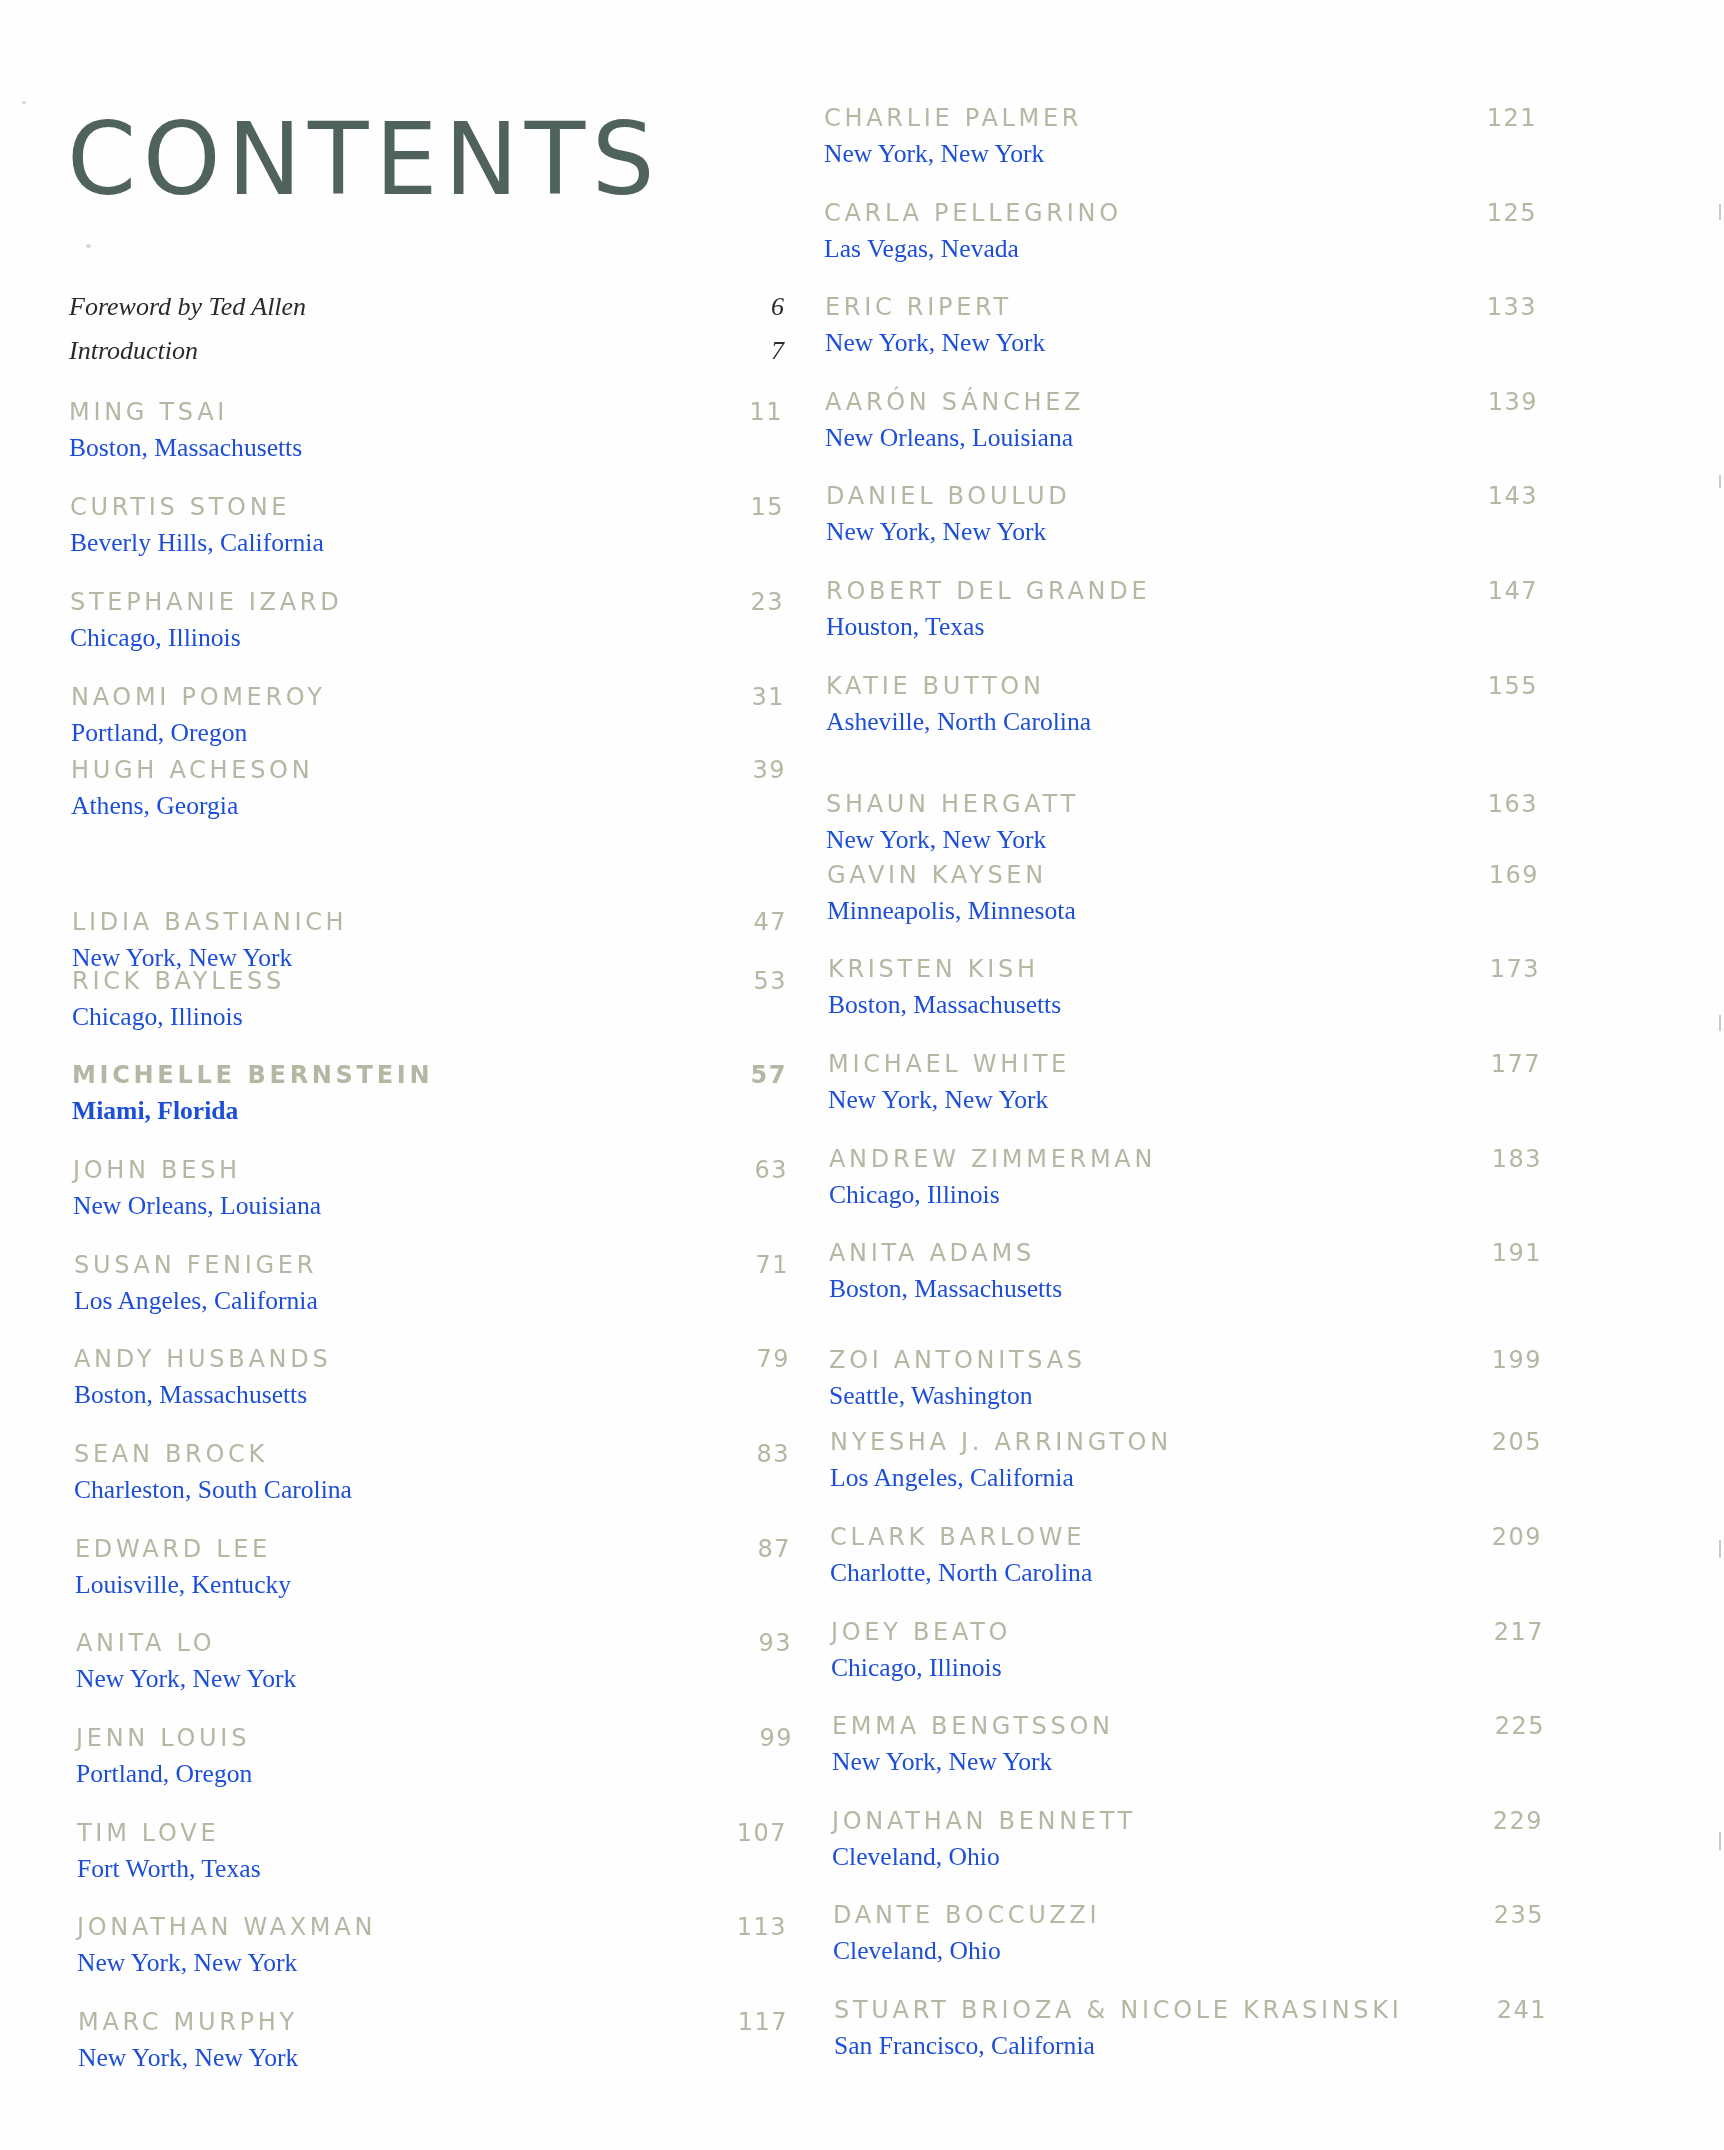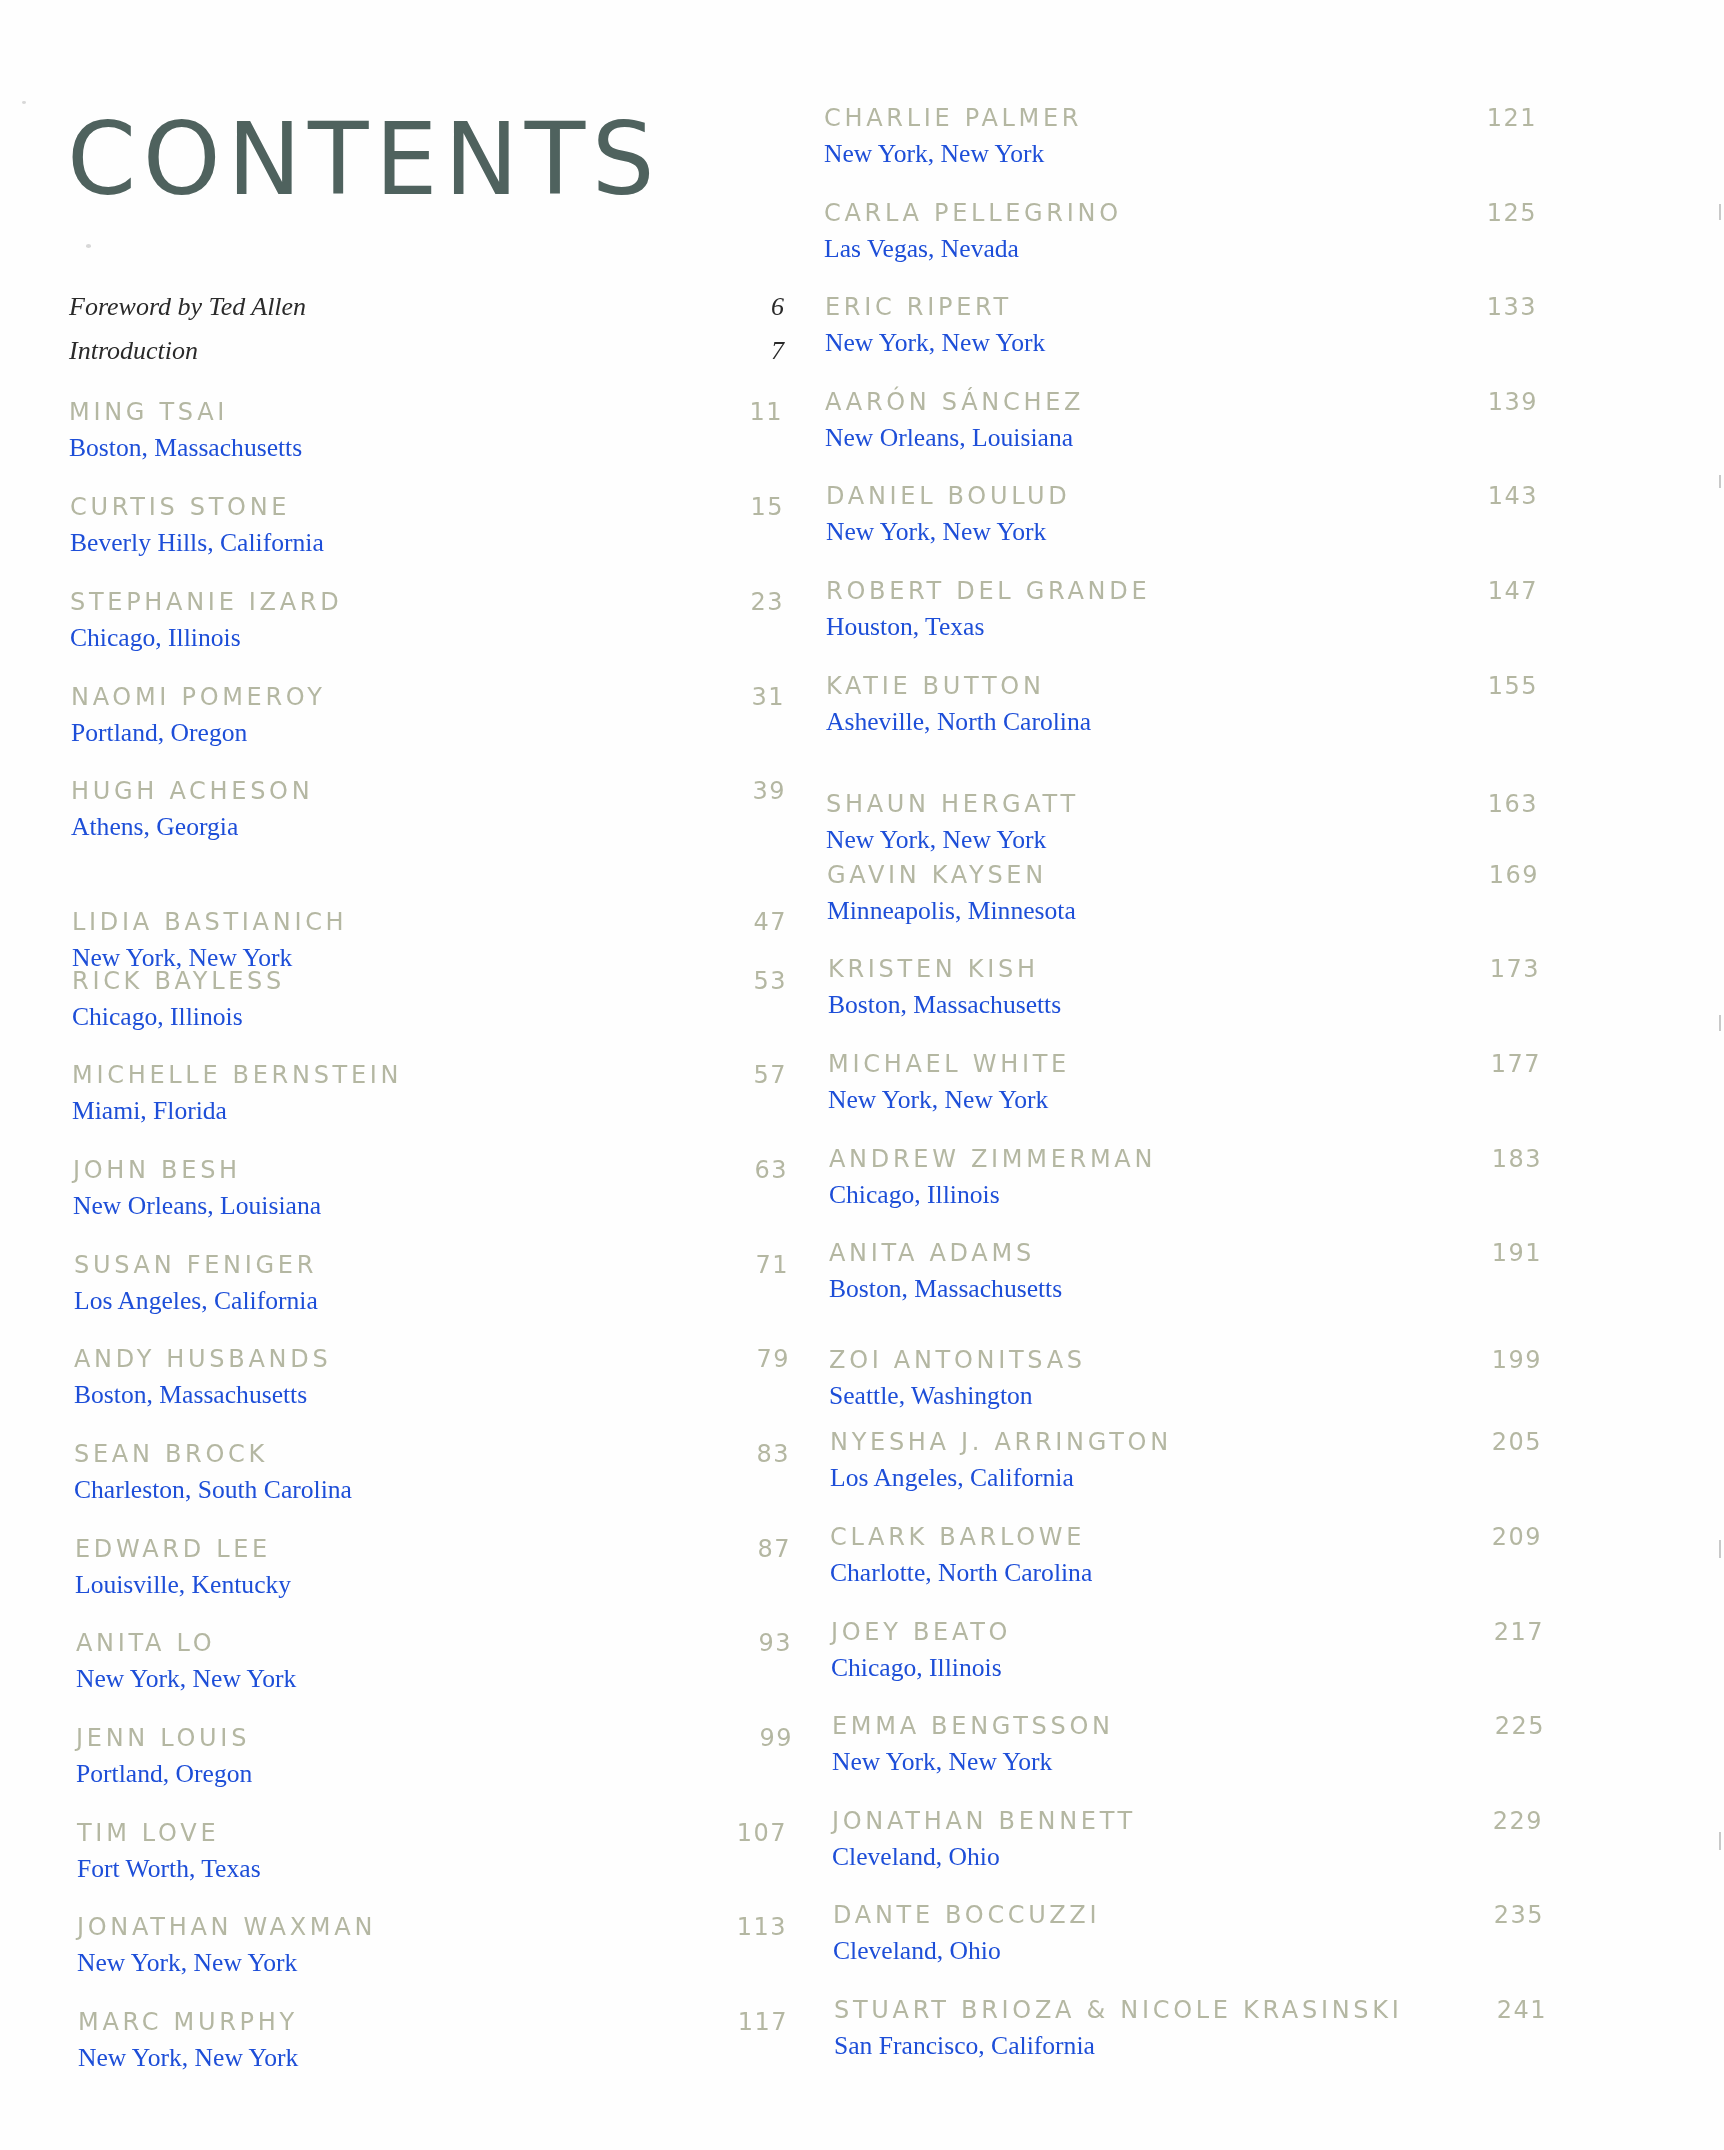--- a/index.html
+++ b/index.html
@@ -66,36 +66,36 @@
     <div class="entry" style="left:70px;top:588px;width:714px;">
         <span class="name">STEPHANIE IZARD</span>
         <span class="loc">Chicago, Illinois</span>
         <span class="pg">23</span>
       </div>
     <div class="entry" style="left:71px;top:683px;width:714px;">
         <span class="name">NAOMI POMEROY</span>
         <span class="loc">Portland, Oregon</span>
         <span class="pg">31</span>
       </div>
-    <div class="entry" style="left:71px;top:777px;width:715px;">
+    <div class="entry" style="left:71px;top:756px;width:715px;">
         <span class="name">HUGH ACHESON</span>
         <span class="loc">Athens, Georgia</span>
         <span class="pg">39</span>
       </div>
     <div class="entry" style="left:72px;top:908px;width:715px;">
         <span class="name">LIDIA BASTIANICH</span>
         <span class="loc">New York, New York</span>
         <span class="pg">47</span>
       </div>
     <div class="entry" style="left:72px;top:967px;width:715px;">
         <span class="name">RICK BAYLESS</span>
         <span class="loc">Chicago, Illinois</span>
         <span class="pg">53</span>
       </div>
-    <div class="entry" style="left:72px;top:1061px;width:715px;">
+    <div class="entry" style="left:72px;top:1061px;width:715px;font-weight:bold;">
         <span class="name">MICHELLE BERNSTEIN</span>
         <span class="loc">Miami, Florida</span>
         <span class="pg">57</span>
       </div>
     <div class="entry" style="left:73px;top:1156px;width:715px;">
         <span class="name">JOHN BESH</span>
         <span class="loc">New Orleans, Louisiana</span>
         <span class="pg">63</span>
       </div>
     <div class="entry" style="left:74px;top:1251px;width:715px;">

